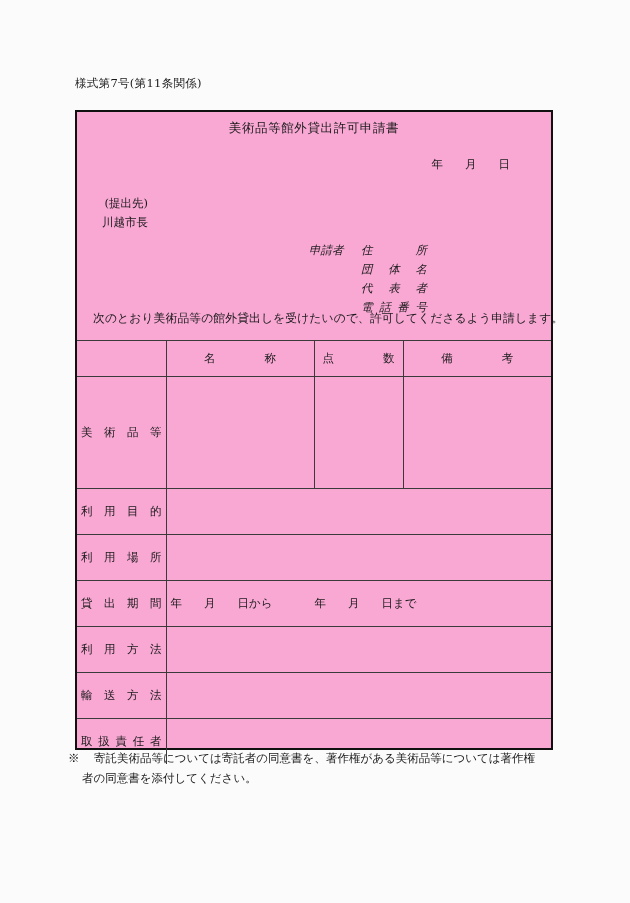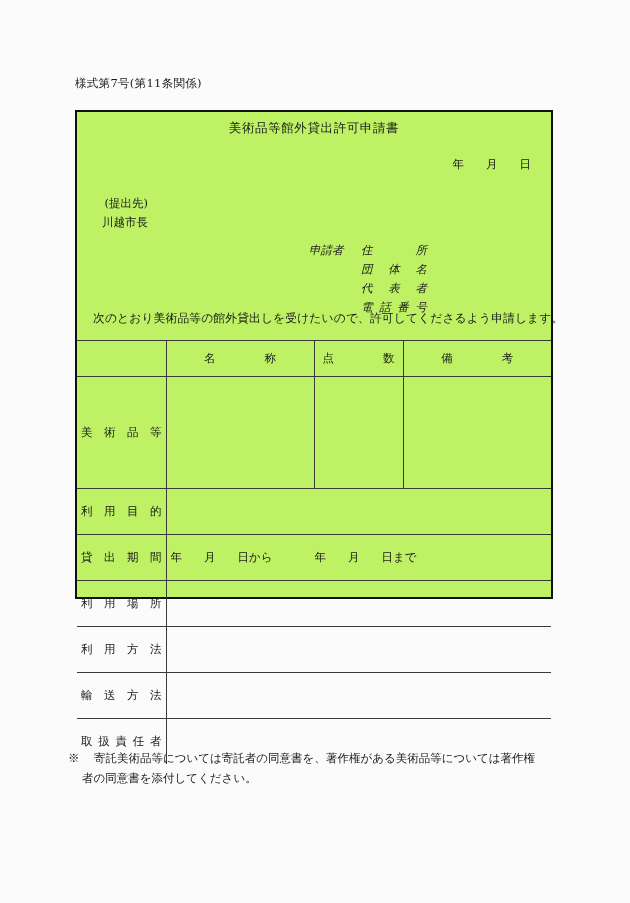--- a/index.html
+++ b/index.html
@@ -26,45 +26,45 @@
     letter-spacing: 0.3px;
     white-space: nowrap;
   }
 
   
   .doc-box {
     position: absolute;
     left: 75px;
     top: 110px;
     width: 478px;
-    height: 489px;
+    height: 640px;
     border: 2px solid #111;
     box-sizing: border-box;
-    background: #bef264;
+    background: #f9a8d4;
   }
 
   
   .upper {
     position: relative;
     height: 228px;
   }
 
   .doc-title {
     position: absolute;
     left: 0;
     right: 0;
     top: 8px;
     text-align: center;
     font-size: 12.5px;
     letter-spacing: 0.6px;
   }
 
   .date-line {
     position: absolute;
-    right: 20px;
+    right: 41px;
     top: 45px;
     font-size: 11.5px;
     white-space: nowrap;
   }
   .date-line .sp { display: inline-block; width: 22px; }
 
   .submit-to {
     position: absolute;
     left: 12px;
     top: 82px;
@@ -249,30 +249,30 @@
 
       <tr class="row-std">
         <td class="label-cell">
           <span class="label-txt">利用目的</span>
         </td>
         <td colspan="3"></td>
       </tr>
 
       <tr class="row-std">
         <td class="label-cell">
+          <span class="label-txt">利用場所</span>
+        </td>
+        <td colspan="3"></td>
+      </tr>
+
+      <tr class="row-std">
+        <td class="label-cell">
           <span class="label-txt">貸出期間</span>
         </td>
         <td colspan="3" class="period-cell"><span>年</span><span class="sp"></span><span>月</span><span class="sp"></span><span>日から</span><span class="gap"></span><span>年</span><span class="sp"></span><span>月</span><span class="sp"></span><span>日まで</span></td>
-      </tr>
-
-      <tr class="row-std">
-        <td class="label-cell">
-          <span class="label-txt">利用場所</span>
-        </td>
-        <td colspan="3"></td>
       </tr>
 
       <tr class="row-std">
         <td class="label-cell">
           <span class="label-txt">利用方法</span>
         </td>
         <td colspan="3"></td>
       </tr>
 
       <tr class="row-std">

